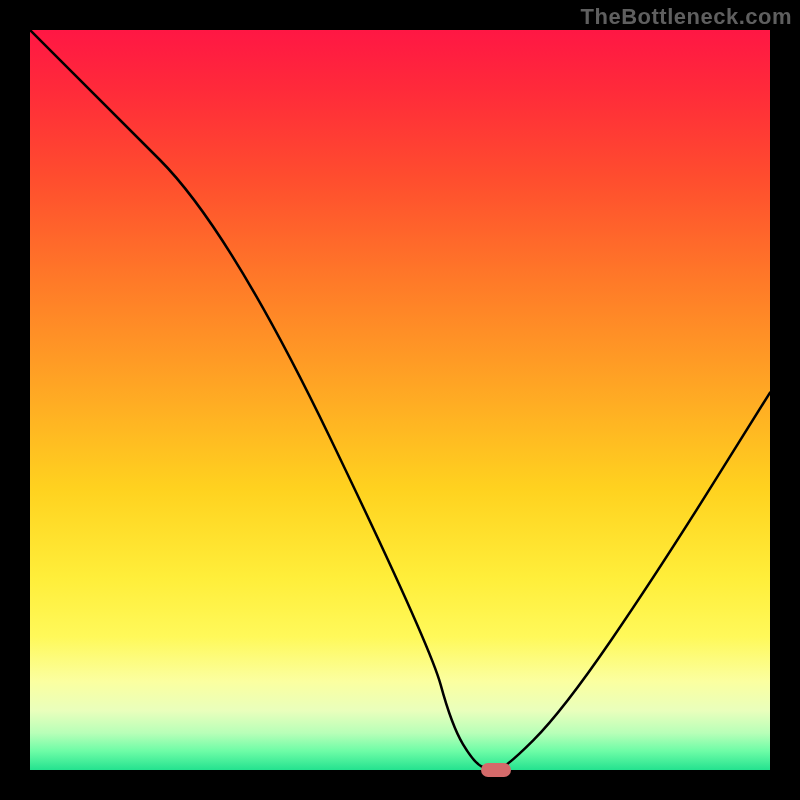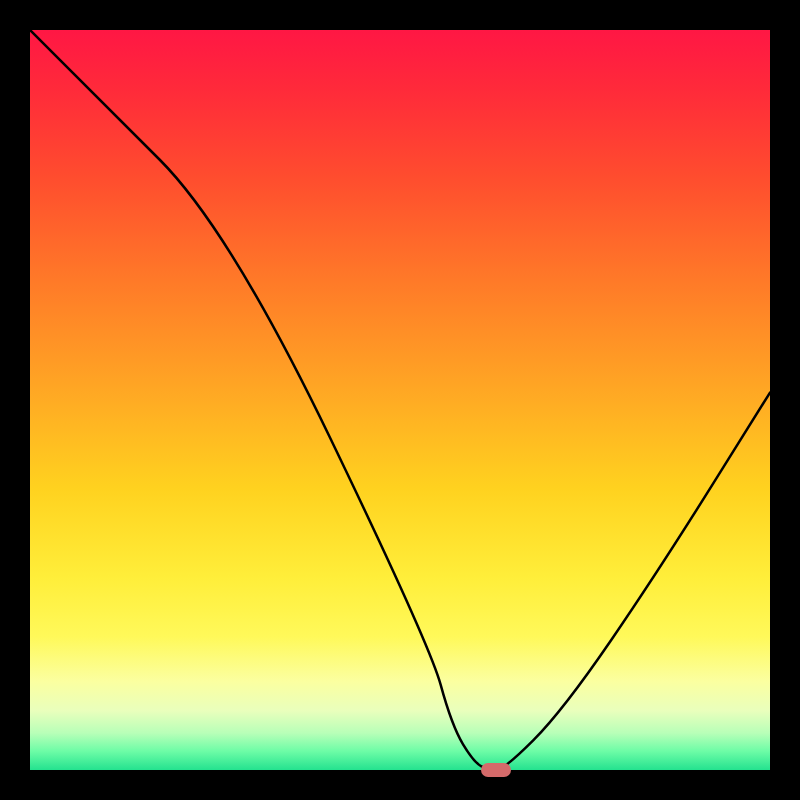--- a/index.html
+++ b/index.html
@@ -62,20 +62,21 @@
     height: 14px;
     border-radius: 7px;
     background: #d46a6a;
     transform: translate(-50%, -50%);
   }
 </style>
 </head>
 <body>
 
 <div class="frame">
+  <div class="watermark">TheBottleneck.com</div>
 
   <div class="plot-area">
     <svg class="curve" viewBox="0 0 740 740" preserveAspectRatio="none">
       <path id="curve-path" d="M 0.0 0.0 Q 0.0 0.0 29.6 29.6 Q 59.2 59.2 129.5 129.5 Q 199.8 199.8 299.7 407.0 Q 399.6 614.2 410.7 654.9 Q 421.8 695.6 432.9 714.1 Q 444.0 732.6 451.4 736.3 Q 458.8 740.0 466.2 740.0 Q 473.6 740.0 503.2 710.4 Q 532.8 680.8 580.9 610.5 Q 629.0 540.2 684.5 451.4 T 740.0 362.6" fill="none" stroke="#000" stroke-width="2.5" stroke-linejoin="round" stroke-linecap="round"></path>
     </svg>
     <div id="marker" class="marker" style="left: 466.2px; top: 740px; background: rgb(212, 106, 106);"></div>
   </div>
 </div>
 
 </body></html>

